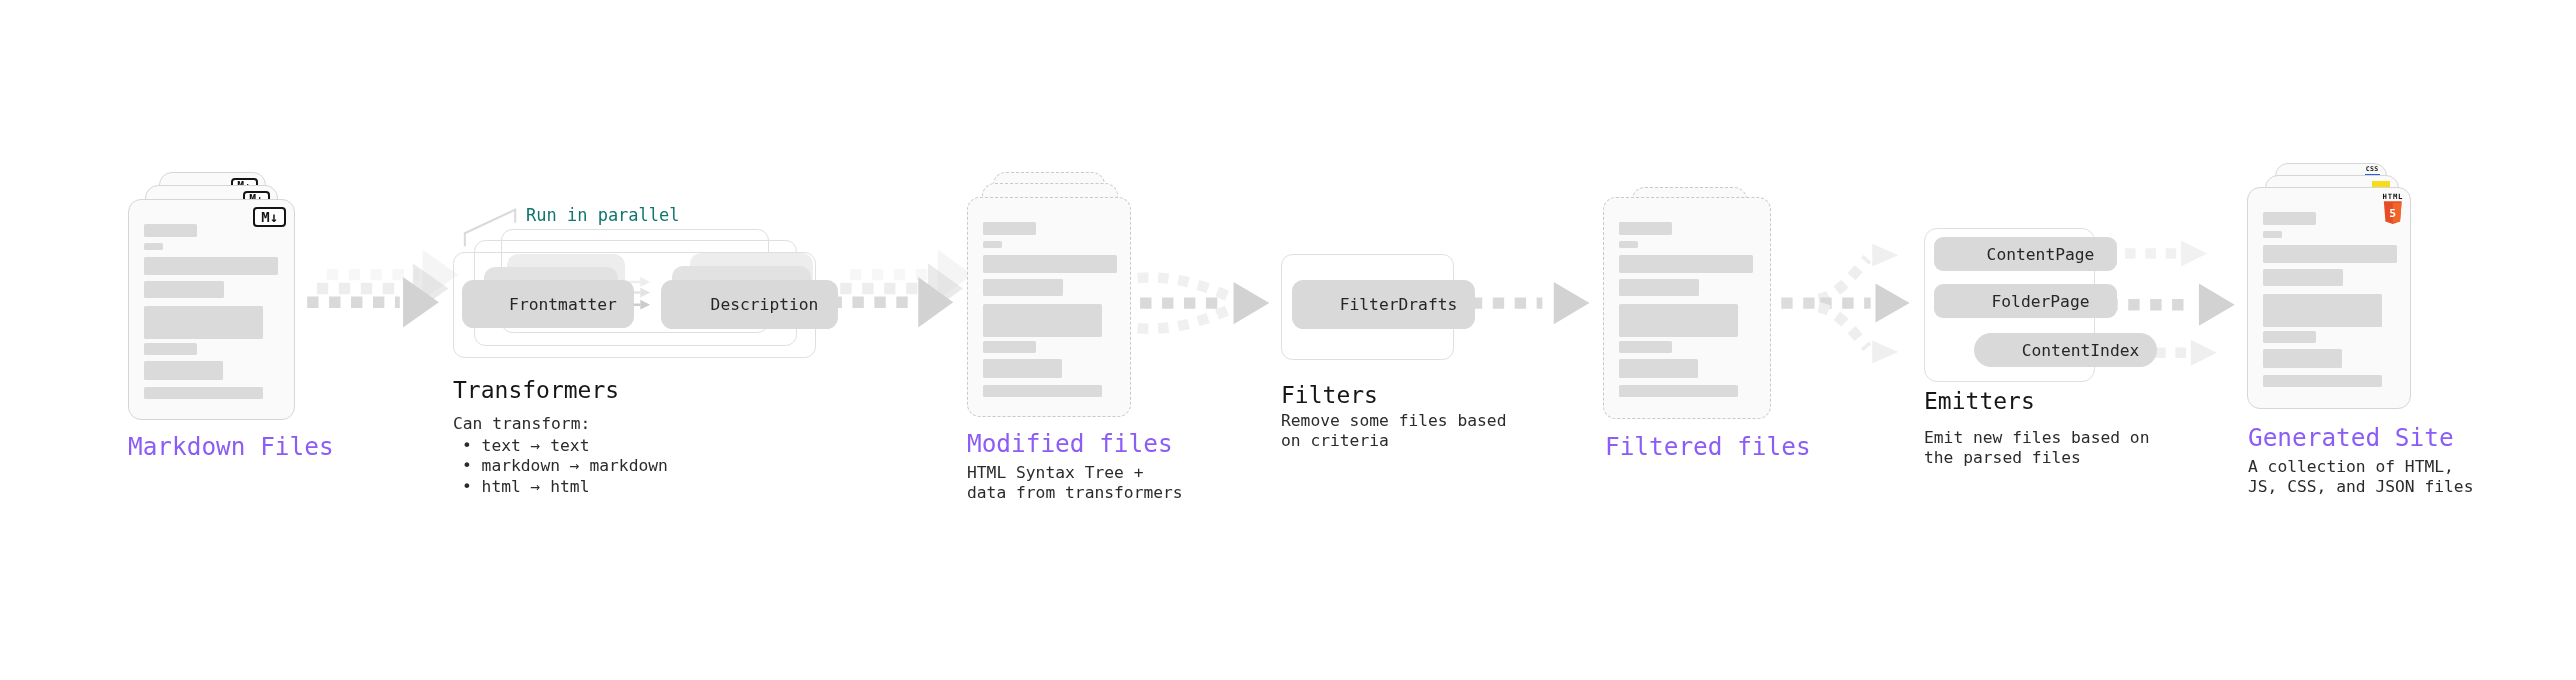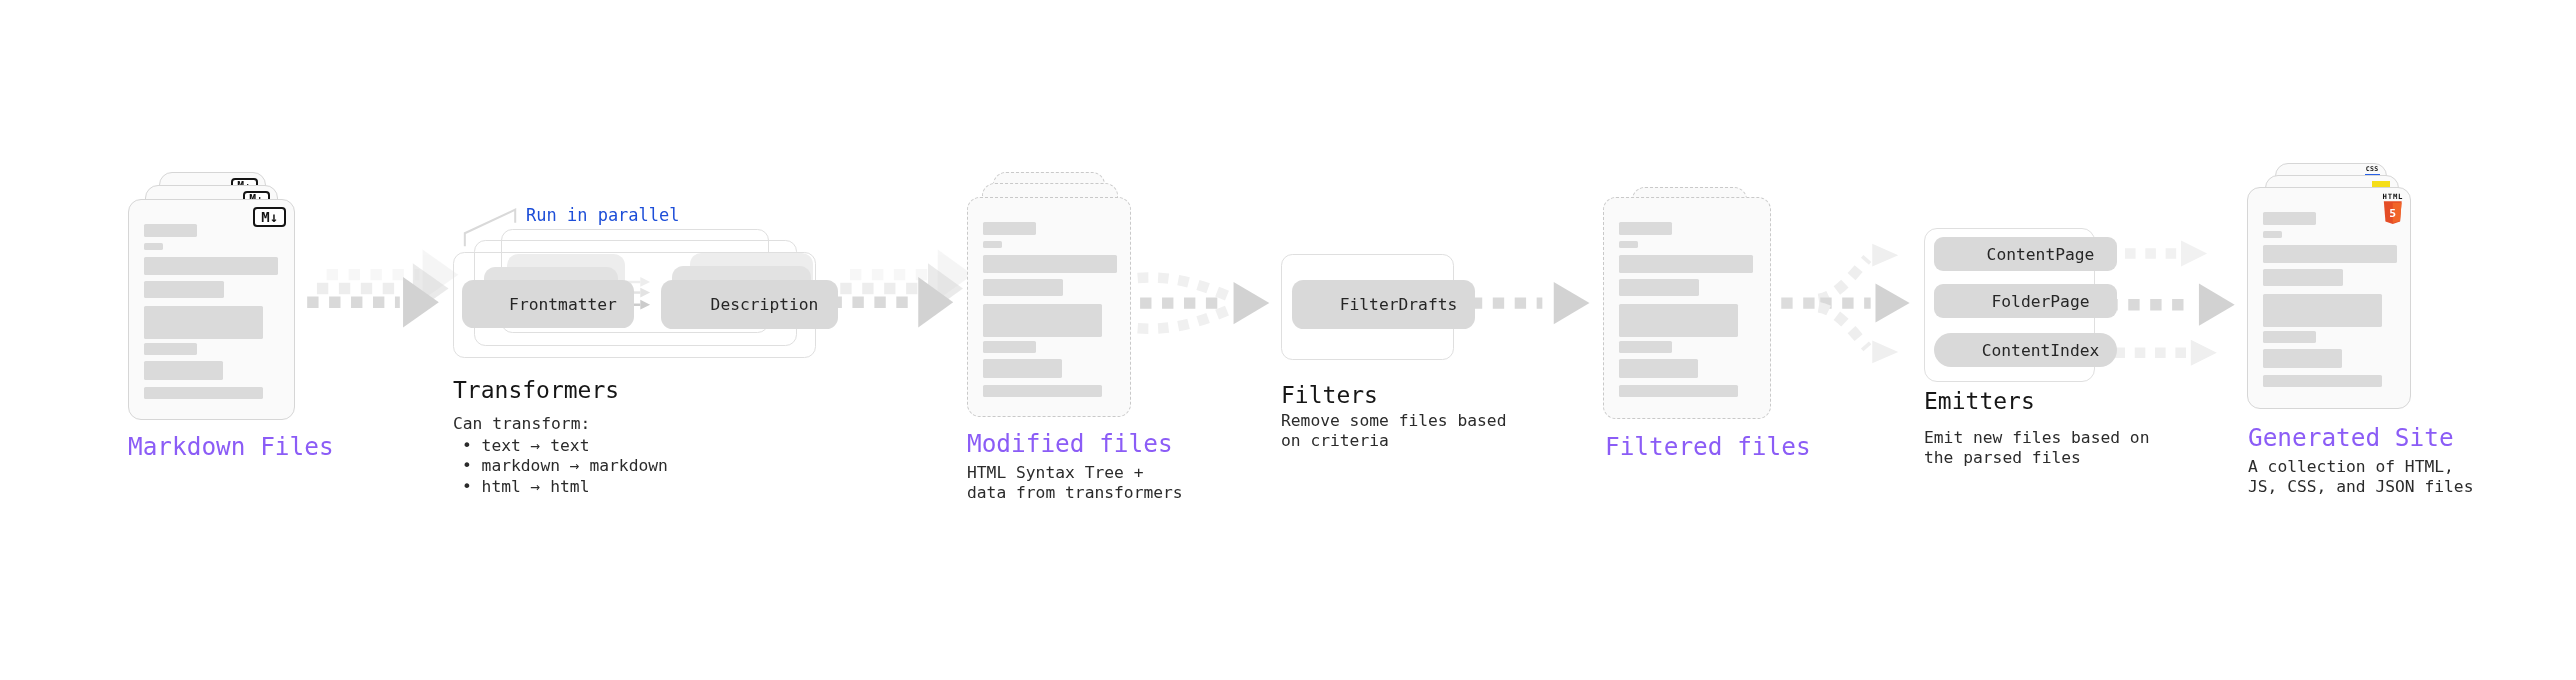--- a/index.html
+++ b/index.html
@@ -9,21 +9,21 @@
   svg.arrows{position:absolute;left:0;top:0;pointer-events:none;}
 
   .card{position:absolute;background:#fafafa;border:1.6px solid #d6d6d6;border-radius:13px;box-sizing:border-box;}
   .card.dashed{border:1.6px dashed #c9c9c9;background:#fafafa;}
   .bar{position:absolute;background:#dadada;border-radius:1.6px;}
 
   .label{position:absolute;font-size:24.4px;color:#8b5cf6;white-space:nowrap;}
   .title{position:absolute;font-size:23px;color:#161616;white-space:nowrap;}
   .desc{position:absolute;font-size:16.3px;line-height:19.5px;color:#2b2b2b;white-space:pre-line;}
   .bullets{position:absolute;font-size:16.3px;line-height:20.3px;color:#2b2b2b;white-space:nowrap;}
-  .note{position:absolute;font-size:17px;color:#1d4ed8;white-space:nowrap;}
+  .note{position:absolute;font-size:17px;color:#0f766e;white-space:nowrap;}
 
   .container{position:absolute;border:1.6px solid #dfdfdf;border-radius:11.4px;background:transparent;box-sizing:border-box;}
   .box{position:absolute;background:#d9d9d9;border-radius:11.4px;display:flex;align-items:center;justify-content:center;
        font-size:16.3px;color:#262626;white-space:nowrap;padding-left:30px;}
   .ghost{position:absolute;border-radius:11.4px;}
   .g1{background:#e2e2e2;}
   .g2{background:#ededed;}
 
   .md-badge{position:absolute;background:#ffffff;border:2.4px solid #141414;border-radius:4.1px;
             display:flex;align-items:center;justify-content:center;font-weight:bold;color:#141414;box-sizing:border-box;}
@@ -202,21 +202,21 @@
           <div class="bar" style="left: 14.6px; top: 187px; width: 119px; height: 12.2px;"></div>
         </div>
     </div>
     <div class="label" style="left:1605px;top:432px;">Filtered files</div>
   </div>
 
   <div>
     <div class="container" style="left:1924px;top:228px;width:171px;height:154px;border-radius:13px;"></div>
     <div class="box" style="left:1934px;top:237px;width:153px;height:34px;border-radius:9px;">ContentPage</div>
     <div class="box" style="left:1934px;top:284px;width:153px;height:34px;border-radius:9px;">FolderPage</div>
-    <div class="box" style="left:1934px;top:333px;width:153px;height:34px;border-radius:17px;">ContentIndex</div>
+    <div class="box" style="left:1974px;top:333px;width:153px;height:34px;border-radius:17px;">ContentIndex</div>
     <div class="title" style="left:1924px;top:388px;">Emitters</div>
     <div class="desc" style="left:1924px;top:428px;">Emit new files based on
 the parsed files</div>
   </div>
 
   <div>
     <div class="card" style="left:2275px;top:163px;width:112px;height:89px;">
       <div class="css-badge">
         <div class="txt">CSS</div>
         <div class="bar-b"></div>

